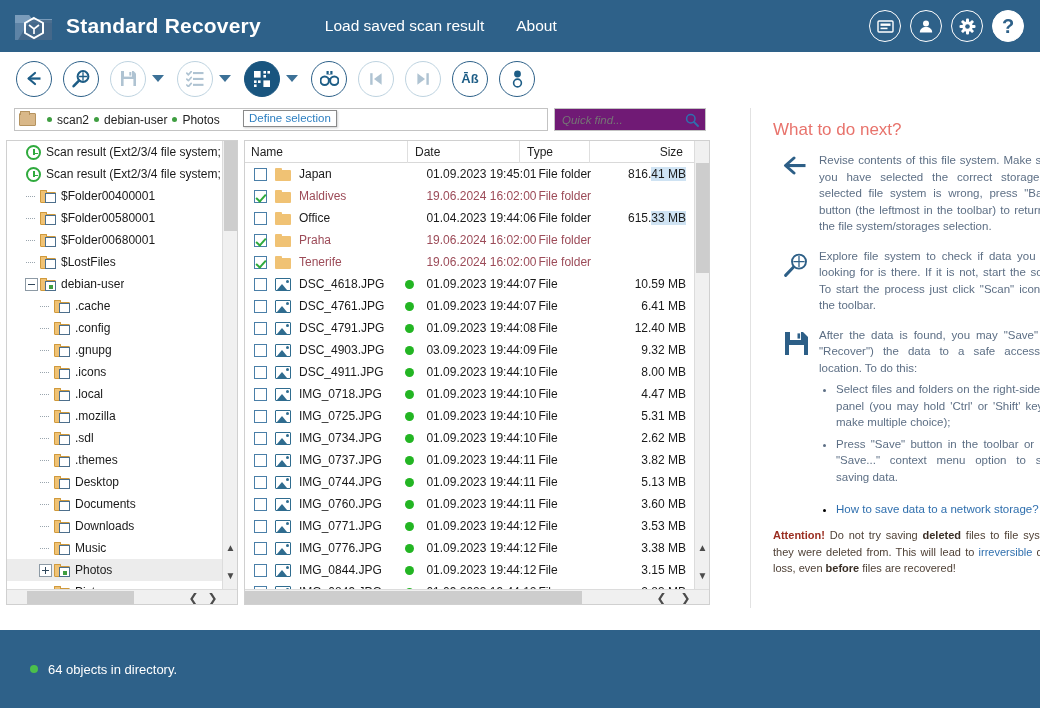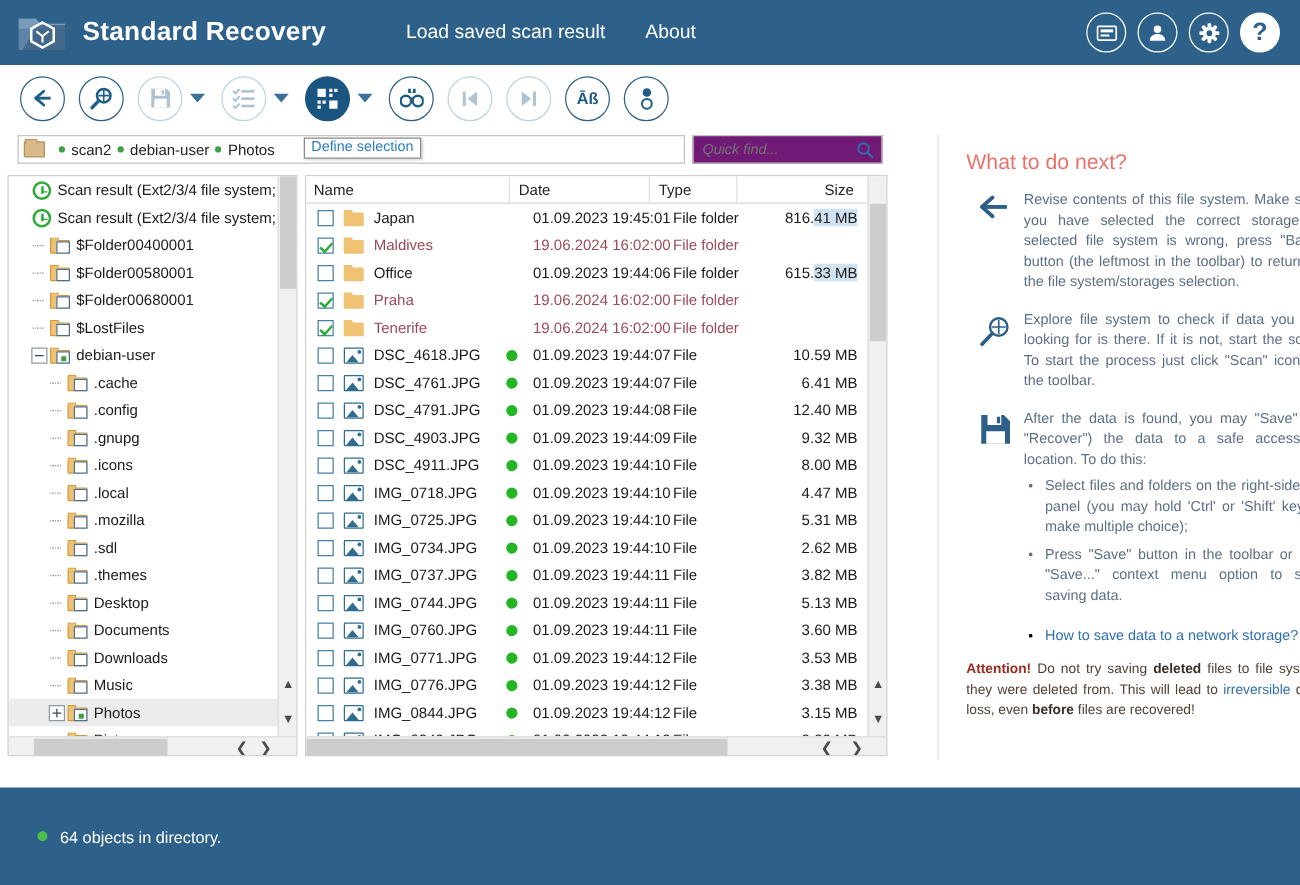--- a/index.html
+++ b/index.html
@@ -739,21 +739,21 @@
         <div class="cell-type">File folder</div>
         <div class="cell-size"></div>
       </div>
       <div class="lrow">
         <div class="cbx"></div>
         <div class="ico-folder">
           <div class="b"></div>
           <div class="t"></div>
         </div>
         <div class="cell-name">Office</div>
-        <div class="cell-date"><span>01.09.2023 19:44:06</span></div>
+        <div class="cell-date"><span>01.04.2023 19:44:06</span></div>
         <div class="cell-type">File folder</div>
         <div class="cell-size"><span>615.</span><span class="hl">33 MB</span></div>
       </div>
       <div class="lrow deleted">
         <div class="cbx on"></div>
         <div class="ico-folder">
           <div class="b"></div>
           <div class="t"></div>
         </div>
         <div class="cell-name">Praha</div>
@@ -793,21 +793,21 @@
         <div class="ico-img"></div>
         <div class="cell-name">DSC_4791.JPG</div>
         <div class="cell-date"><span class="status-dot"></span><span>01.09.2023 19:44:08</span></div>
         <div class="cell-type">File</div>
         <div class="cell-size">12.40 MB</div>
       </div>
       <div class="lrow">
         <div class="cbx"></div>
         <div class="ico-img"></div>
         <div class="cell-name">DSC_4903.JPG</div>
-        <div class="cell-date"><span class="status-dot"></span><span>01.09.2023 19:44:09</span></div>
+        <div class="cell-date"><span class="status-dot"></span><span>03.09.2023 19:44:09</span></div>
         <div class="cell-type">File</div>
         <div class="cell-size">9.32 MB</div>
       </div>
       <div class="lrow">
         <div class="cbx"></div>
         <div class="ico-img"></div>
         <div class="cell-name">DSC_4911.JPG</div>
         <div class="cell-date"><span class="status-dot"></span><span>01.09.2023 19:44:10</span></div>
         <div class="cell-type">File</div>
         <div class="cell-size">8.00 MB</div>

